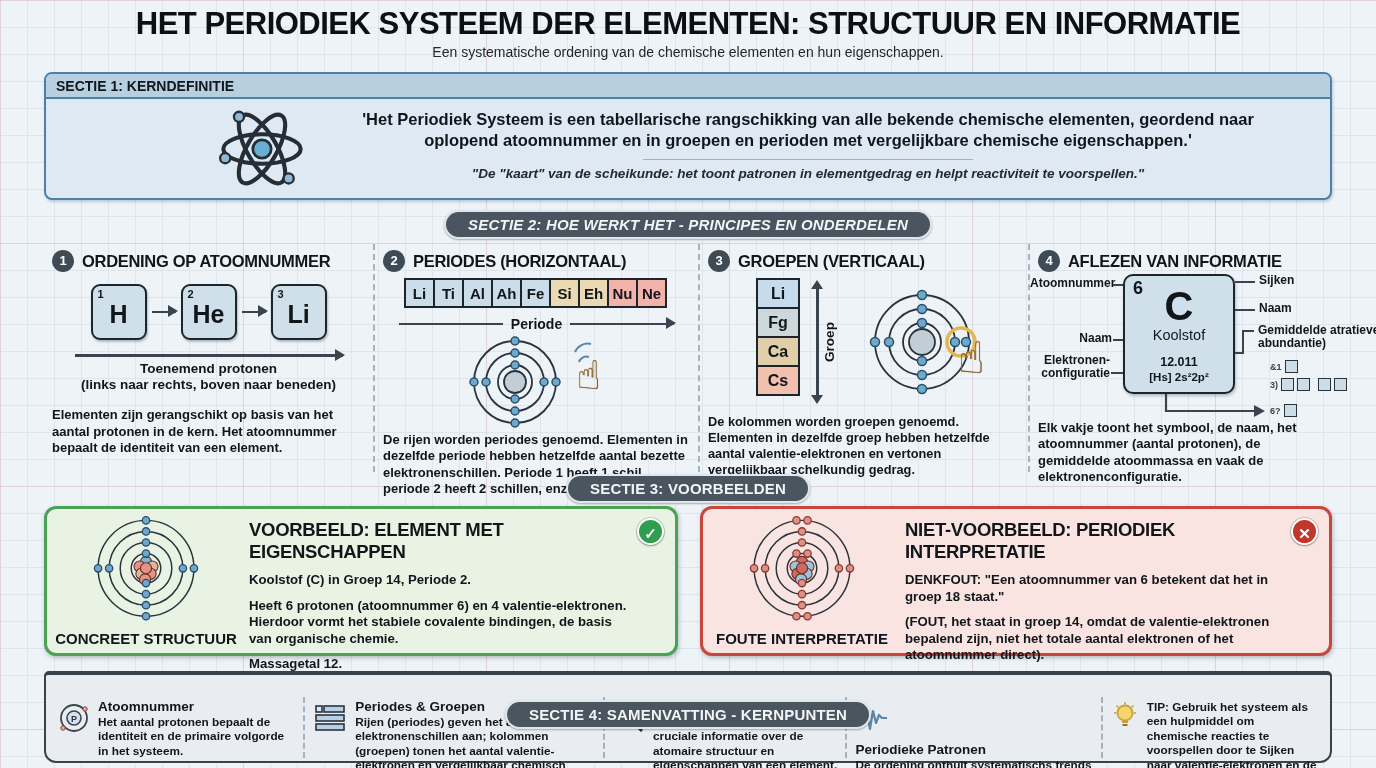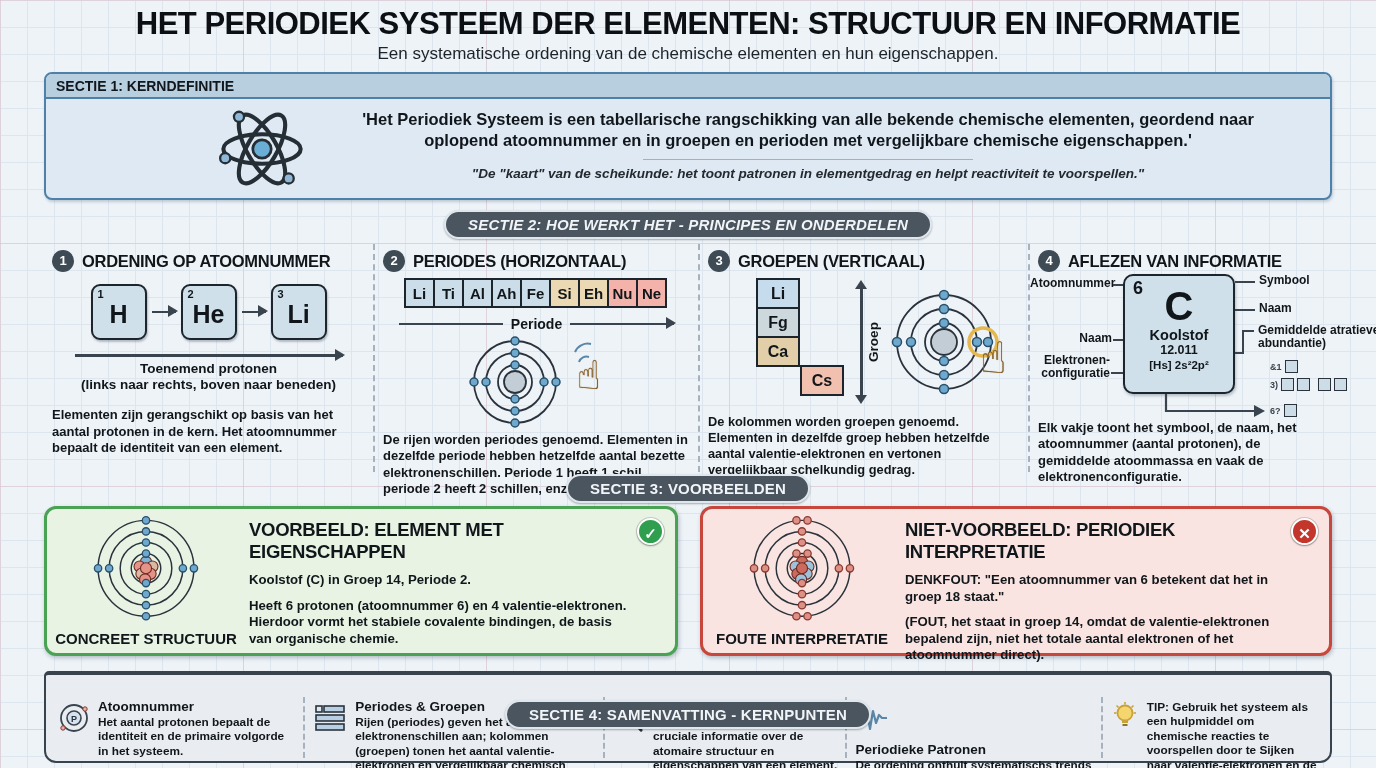--- a/index.html
+++ b/index.html
@@ -10,21 +10,21 @@
     background-image:
       linear-gradient(rgba(226,160,170,0.28) 1px, transparent 1px),
       linear-gradient(90deg, rgba(226,160,170,0.28) 1px, transparent 1px),
       linear-gradient(#dde6ef 1px, transparent 1px),
       linear-gradient(90deg, #dde6ef 1px, transparent 1px);
     background-size: 243px 243px, 243px 243px, 27px 27px, 27px 27px;
   }
   .title { position:absolute; top:6px; left:0; right:0; text-align:center;
     font-size:31px; font-weight:bold; letter-spacing:-0.5px; color:#0c1014; }
   .subtitle { position:absolute; top:44px; left:0; right:0; text-align:center;
-    font-size:17px; color:#1c2329; }
+    font-size:14px; color:#1c2329; }
 
   
   .sec1 { position:absolute; left:44px; top:72px; width:1288px; height:128px;
     border:2px solid #4e80a8; border-radius:8px; background:#dee9f3; overflow:hidden;
     box-shadow:1px 2px 3px rgba(50,80,110,0.25); }
   .sec1-head { height:25px; line-height:24px; background:#b7cfdf; border-bottom:2px solid #4e80a8;
     font-size:14px; font-weight:bold; padding-left:10px; }
   .sec1-body { position:relative; height:117px; }
   .atom1 { position:absolute; left:170px; top:4px; }
   .quote-wrap { position:absolute; left:290px; right:50px; top:10px; text-align:center; }
@@ -73,40 +73,40 @@
   .parrow .lbl { font-size:14px; font-weight:bold; }
   .atomwrap { position:relative; width:200px; margin:2px auto 0; height:96px; }
   .hand { position:absolute; font-family:"DejaVu Sans", sans-serif; color:#7a5a30;
     font-weight:bold; text-shadow:0 0 1px #b8862f; }
   .col2 .colbody { margin-top:2px; }
 
   .g-flex { display:flex; margin-top:8px; }
   .gstack { display:flex; flex-direction:column; margin-left:48px; }
   .gcell { width:44px; height:31px; border:2px solid #1d252c; margin-top:-2px; text-align:center;
     line-height:28px; font-size:16px; font-weight:bold; }
-  .g0 { background:#c6dbec; } .g1 { background:#ccd8db; } .g2 { background:#e2cfa9; } .g3 { background:#f1c0af;margin-left:44px; }
+  .g0 { background:#c6dbec; } .g1 { background:#ccd8db; } .g2 { background:#e2cfa9; } .g3 { background:#f1c0af; }
   .garrow { position:relative; width:30px; margin-left:10px; height:124px; }
   .v-arrow { position:absolute; left:6px; top:8px; bottom:8px; width:2.5px; background:#3a444e; }
   .v-arrow::before { content:""; position:absolute; top:-8px; left:-5px;
     border-bottom:9px solid #3a444e; border-left:6px solid transparent; border-right:6px solid transparent; }
   .v-arrow::after { content:""; position:absolute; bottom:-8px; left:-5px;
     border-top:9px solid #3a444e; border-left:6px solid transparent; border-right:6px solid transparent; }
   .v-label { position:absolute; left:12px; top:50%; transform:translateY(-50%) rotate(180deg);
     writing-mode:vertical-rl; font-size:13.5px; font-weight:bold; }
   .g-atomwrap { position:relative; width:180px; height:130px; margin-left:8px; }
   .col3 .colbody { margin-top:4px; font-size:12.8px; }
 
   .col4 { font-weight:bold; }
   .ecard { position:absolute; left:93px; top:30px; width:112px; height:120px; background:#cfe0ea;
     border:2.5px solid #1d252c; border-radius:10px; text-align:center;
     box-shadow:1px 2px 3px rgba(40,60,80,0.3); }
   .ecard .num { position:absolute; top:2px; left:8px; font-size:18px; font-weight:bold; }
   .ecard .sym { margin-top:10px; font-size:40px; font-weight:bold; line-height:1; }
-  .ecard .nm { font-size:14.5px; font-weight:bold; margin-top:1px; }
-  .ecard .ms { font-size:12.5px; margin-top:0; }
+  .ecard .nm { font-size:14.5px; font-weight:normal; margin-top:1px; }
+  .ecard .ms { font-size:12.5px; margin-top:12px; }
   .ecard .cf { font-size:11.5px; font-weight:bold; margin-top:2px; }
   .lline { position:absolute; height:2px; background:#3a444e; }
   .vline { position:absolute; width:2px; background:#3a444e; }
   .klabel { position:absolute; font-size:12px; font-weight:bold; line-height:1.1; }
   .k-right { text-align:left; } .k-left { text-align:right; }
   .minirow { position:absolute; display:flex; align-items:center; gap:3px; }
   .minirow .ml { font-size:9px; font-weight:bold; color:#3a444e; }
   .mbox { width:13px; height:13px; background:#ccdde8; border:1.5px solid #2a333c; }
   .mb-gap { margin-left:5px; }
   .col4 .colbody { position:absolute; left:8px; right:2px; top:176px; }
@@ -317,21 +317,21 @@
       <div class="klabel k-left" style="left:0; top:33px; width:82px;">Atoomnummer</div>
       <div class="lline" style="left:83px; top:40px; width:10px;"></div>
 
       <div class="klabel k-left" style="left:0; top:88px; width:82px;">Naam</div>
       <div class="lline" style="left:83px; top:95px; width:10px;"></div>
 
       <div class="klabel k-left" style="left:0; top:110px; width:80px;">Elektronen-configuratie</div>
       <div class="lline" style="left:81px; top:128px; width:12px;"></div>
 
       <div class="lline" style="left:205px; top:37px; width:20px;"></div>
-      <div class="klabel k-right" style="left:229px; top:30px; width:70px;">Symbool</div>
+      <div class="klabel k-right" style="left:229px; top:30px; width:70px;">Sijken</div>
 
       <div class="lline" style="left:205px; top:65px; width:20px;"></div>
       <div class="klabel k-right" style="left:229px; top:58px; width:70px;">Naam</div>
 
       <div class="lline" style="left:205px; top:108px; width:8px;"></div>
       <div class="vline" style="left:212px; top:86px; height:24px;"></div>
       <div class="lline" style="left:212px; top:86px; width:12px;"></div>
       <div class="klabel k-right" style="left:228px; top:80px; width:128px;">Gemiddelde atratieve abundantie)</div>
 
       <div class="minirow" style="left:240px; top:116px;">
@@ -397,20 +397,21 @@
           </g>
         </g>
       </svg>
       <div class="panel-cap">CONCREET STRUCTUUR</div>
     </div>
     <div class="panel-right">
       <div class="panel-title">VOORBEELD: ELEMENT MET EIGENSCHAPPEN</div>
       <div class="mark mark-ok">✓</div>
       <p>Koolstof (C) in Groep 14, Periode 2.</p>
       <p>Heeft 6 protonen (atoomnummer 6) en 4 valentie-elektronen. Hierdoor vormt het stabiele covalente bindingen, de basis van organische chemie.</p>
+      <p>Massagetal 12.</p>
     </div>
   </div>
 
   <div class="panel panel-bad">
     <div class="panel-left">
       <svg width="120" height="118" viewBox="0 0 130 128">
         <g transform="translate(65,60)">
           <g fill="none" stroke="#2a333c" stroke-width="1.6">
             <circle r="16"></circle>
               <circle r="28"></circle>

